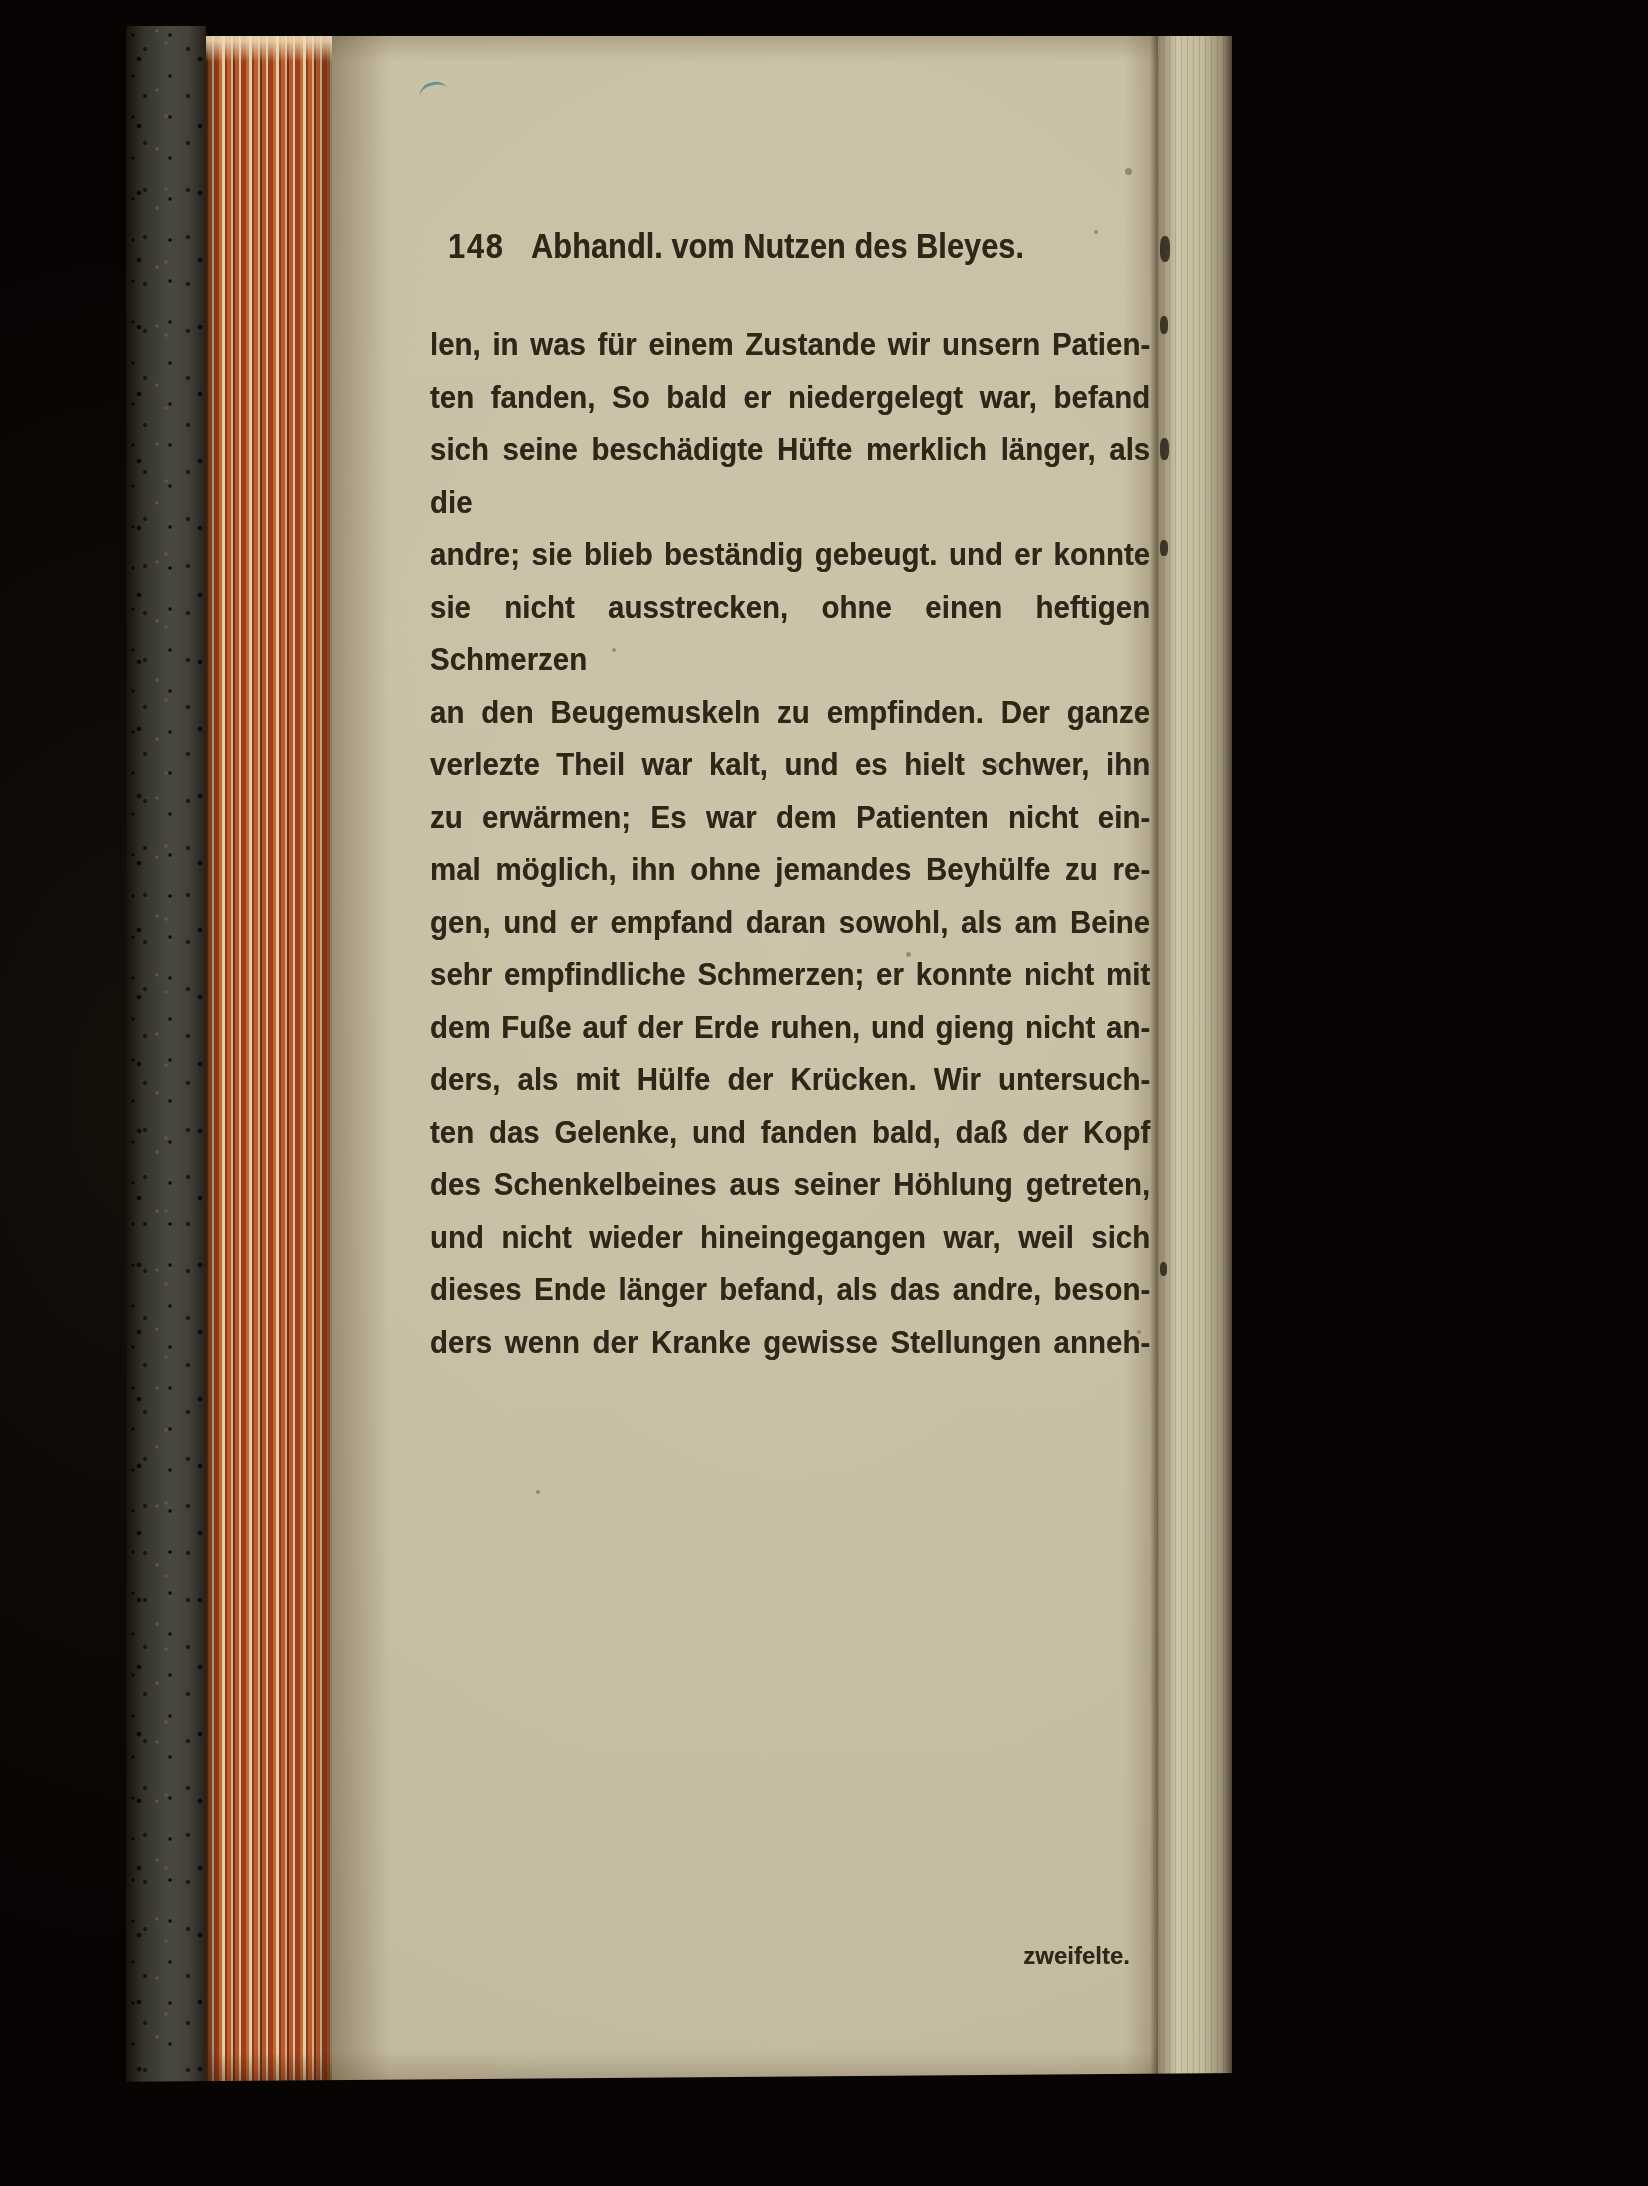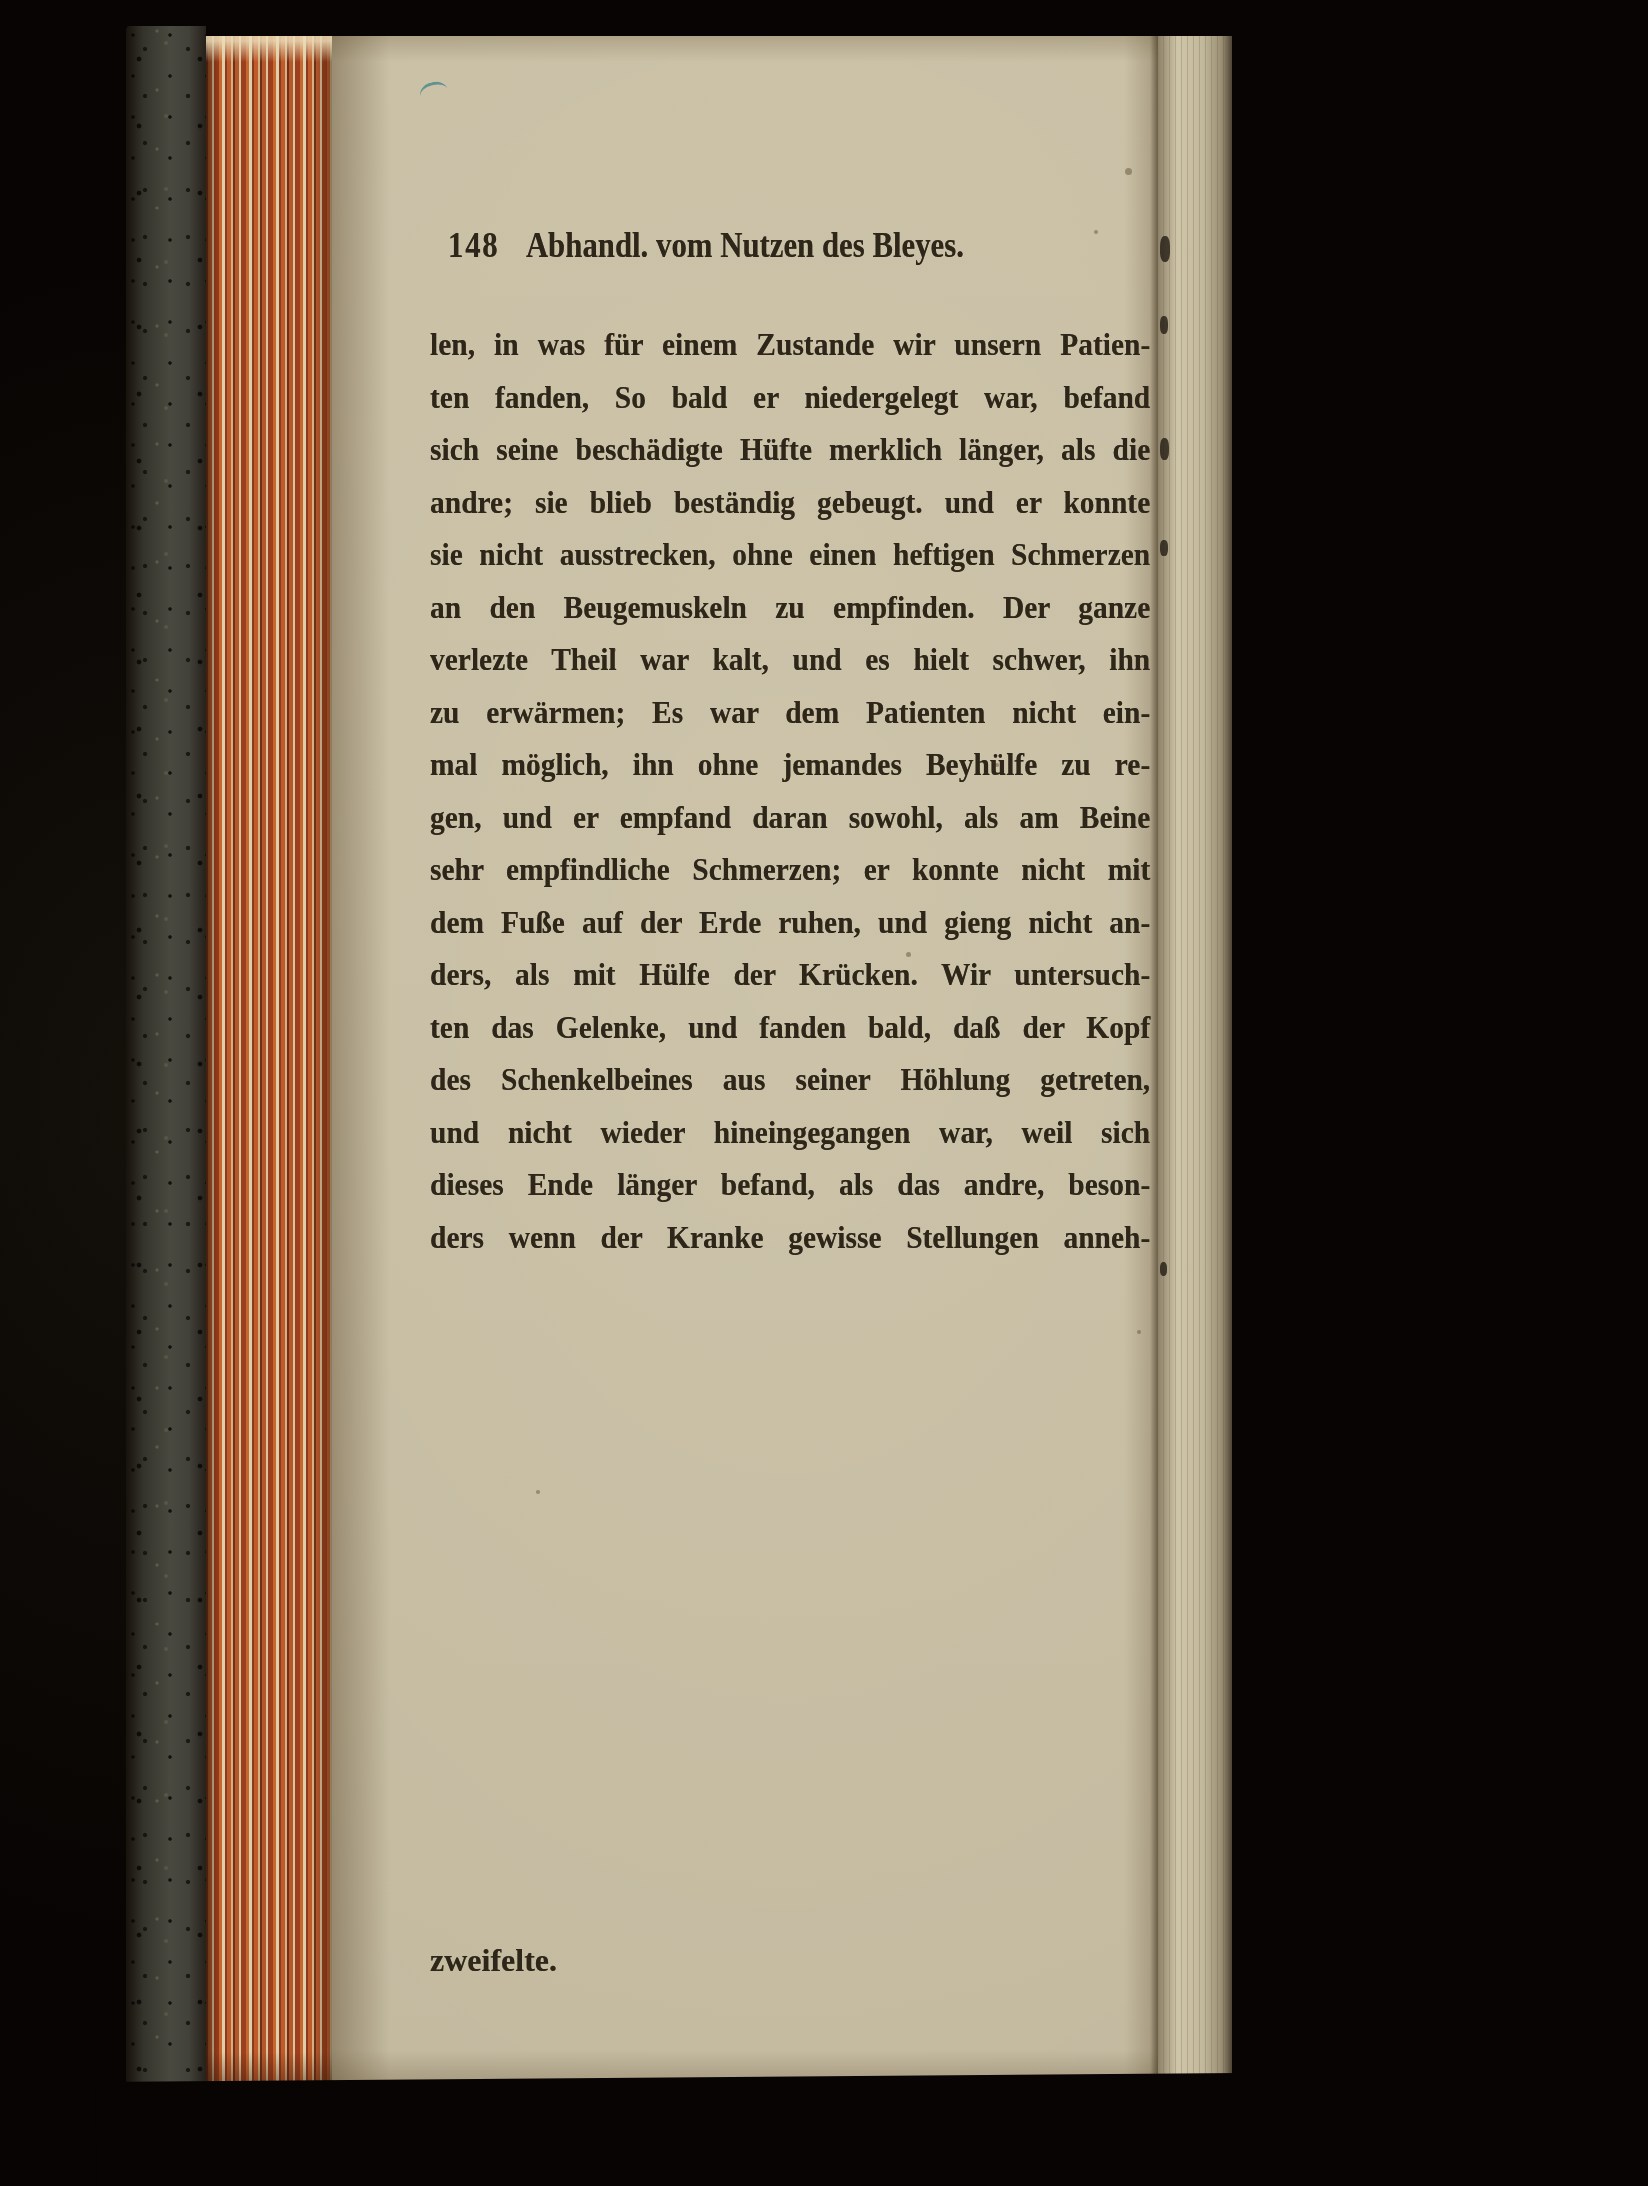--- a/index.html
+++ b/index.html
@@ -1,19 +1,19 @@
 <!DOCTYPE html>
 <html style="--ink: #2e2619; --paper: #c9c0a6; --edge-red: #b4582c; --cover-dark: #454439; --background: #070403; --mark-teal: #3f8489;"><head>
 <meta charset="utf-8">
 <style>
   html,body{margin:0;padding:0;background:#070403;}
   .scene{position:relative;width:1328px;height:2186px;background:
     radial-gradient(900px 1400px at 150px 1100px, #14100a 0%, rgba(10,7,4,0) 60%),
     #070403;
-    overflow:hidden;font-family:Liberation Serif, serif;}
+    overflow:hidden;font-family:Liberation Sans, sans-serif;}
 
   
   .cover-edge{position:absolute;left:126px;top:26px;width:80px;height:2072px;
     background-image:
       radial-gradient(circle at 7px 9px, rgba(8,6,4,.85) 1.3px, transparent 2.2px),
       radial-gradient(circle at 19px 23px, rgba(14,11,7,.75) 1.6px, transparent 2.6px),
       radial-gradient(circle at 31px 5px, rgba(196,186,156,.22) 1.1px, transparent 2.1px),
       radial-gradient(circle at 13px 33px, rgba(6,5,3,.8) 1.9px, transparent 2.8px),
       radial-gradient(circle at 40px 17px, rgba(120,115,95,.35) 1.4px, transparent 2.4px),
       linear-gradient(90deg,#17120b 0%,#35342c 22%,#4a4940 55%,#42413a 78%,#26221b 100%);
@@ -62,22 +62,22 @@
     text-shadow:0 0 .6px rgba(40,30,15,.55);}
   .header .pgnum{margin-right:30px;letter-spacing:2px;}
 
   
   .textblock{position:absolute;left:430px;top:318px;width:782px;
     transform:scaleX(.921);transform-origin:left top;
     font-size:32px;font-weight:700;color:var(--ink,#2e2619);
     text-shadow:0 0 .6px rgba(40,30,15,.5);}
   .line{line-height:52.5px;text-align:justify;text-align-last:justify;}
 
-  .catchword{position:absolute;left:430px;top:1942px;width:700px;text-align:left;
-    font-size:32px;font-weight:700;color:var(--ink,#2e2619);
+  .catchword{position:absolute;left:430px;top:1942px;width:700px;text-align:right;
+    font-size:24px;font-weight:700;color:var(--ink,#2e2619);
     text-shadow:0 0 .6px rgba(40,30,15,.5);}
 
   
   .teal-mark{position:absolute;left:420px;top:82px;width:28px;height:18px;
     border-top:3px solid var(--mark-teal,#3f8489);border-radius:50%;
     transform:rotate(-14deg);opacity:.75;}
   .speck{position:absolute;border-radius:50%;background:#6e5c3e;opacity:.55;}
   .edge-mark{position:absolute;left:1160px;background:#241d14;opacity:.8;border-radius:40%;}
 </style>
 </head>

